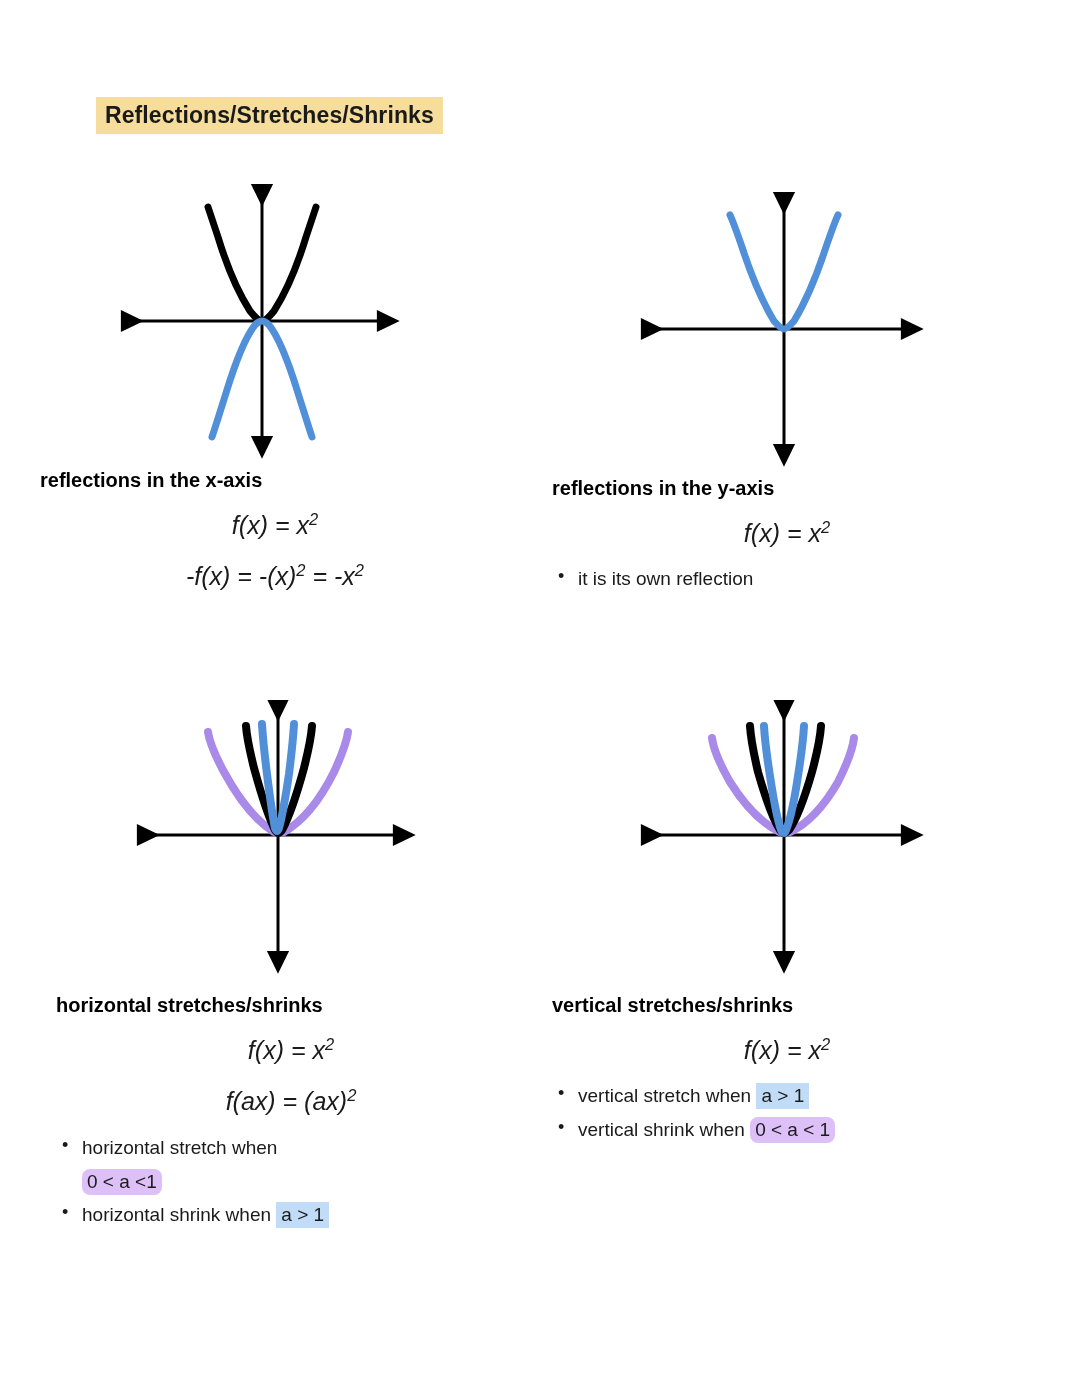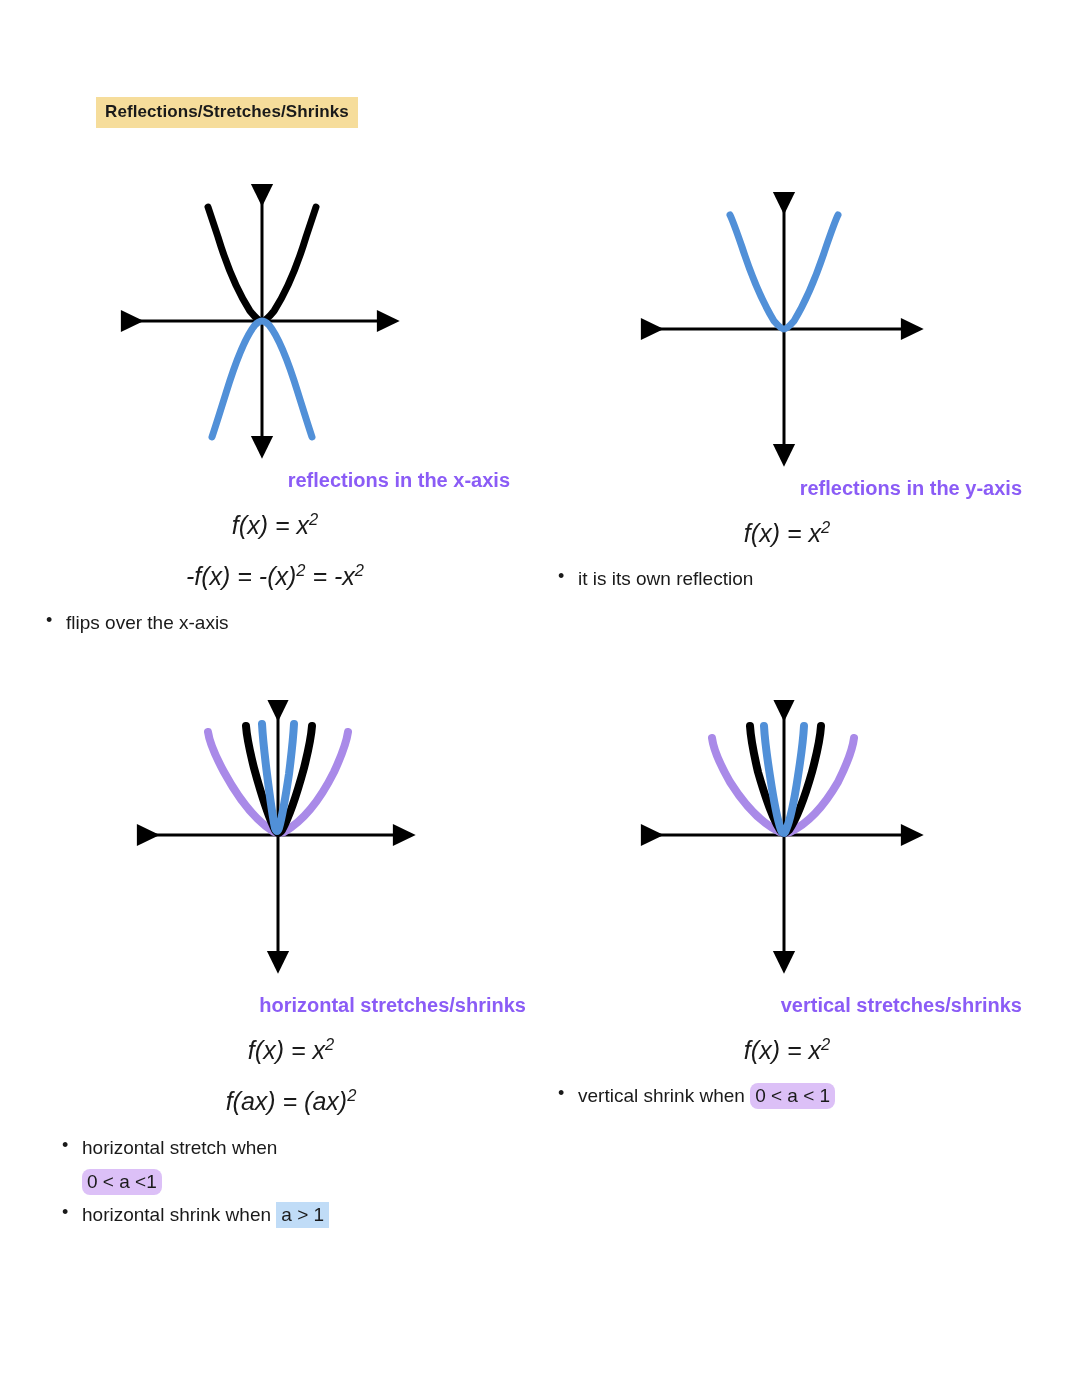--- a/index.html
+++ b/index.html
@@ -15,21 +15,21 @@
     font-family: "Liberation Sans", sans-serif;
     color: #1a1a1a;
     overflow: hidden;
   }
 
   
   .page-title {
     position: absolute;
     left: 96px;
     top: 97px;
-    font-size: 17px;
+    font-size: 23px;
     font-weight: bold;
     letter-spacing: 0.1px;
     color: #1a1a1a;
     background: #f6dd9b;
     padding: 5px 9px 6px 9px;
     line-height: 1.15;
     white-space: nowrap;
   }
 
   
@@ -43,24 +43,24 @@
   .panel-br { left: 552px; top: 700px; }
 
   .graph-wrap {
     width: 470px;
     height: 285px;
     position: relative;
   }
   .graph-wrap svg { display: block; }
 
   .panel-heading {
-    text-align: right;
+    text-align: left;
     font-size: 20px;
     font-weight: bold;
-    color: #8b5cf6;
+    color: #000000;
     margin-top: 8px;
     line-height: 1.2;
   }
 
   .formula-block {
     text-align: center;
     font-style: italic;
     font-size: 25px;
     color: #1a1a1a;
     margin-top: 6px;
@@ -142,25 +142,20 @@
 
   <div class="formula-block">
     <div class="formula-line">
       <span>f(x) = x</span><sup class="exp">2</sup>
     </div>
     <div class="formula-line">
       <span>-f(x) = -(x)</span><sup class="exp">2</sup><span> = -x</span><sup class="exp">2</sup>
     </div>
   </div>
 
-  <ul class="bullets bullets-indent-tl">
-    <li>
-      <span>flips over the x-axis</span>
-    </li>
-  </ul>
 </section>
 
 <section class="panel panel-tr">
 
   <div class="graph-wrap">
     <svg width="470" height="285" viewBox="0 0 470 285" xmlns="http://www.w3.org/2000/svg">
       <defs>
         <marker id="ah2" markerWidth="9" markerHeight="9" refX="4.5" refY="4.5" orient="auto">
           <path d="M0.8,0.8 L8.4,4.5 L0.8,8.2 Z" fill="#000"></path>
         </marker>
@@ -260,17 +255,21 @@
   <h2 class="panel-heading">vertical stretches/shrinks</h2>
 
   <div class="formula-block">
     <div class="formula-line">
       <span>f(x) = x</span><sup class="exp">2</sup>
     </div>
   </div>
 
   <ul class="bullets bullets-indent-br">
     <li>
+      <span>vertical stretch when</span>
+      <span class="hl-blue">a &gt; 1</span>
+    </li>
+    <li>
       <span>vertical shrink when</span>
       <span class="hl-purple">0 &lt; a &lt; 1</span>
     </li>
   </ul>
 </section>
 
 </body></html>

